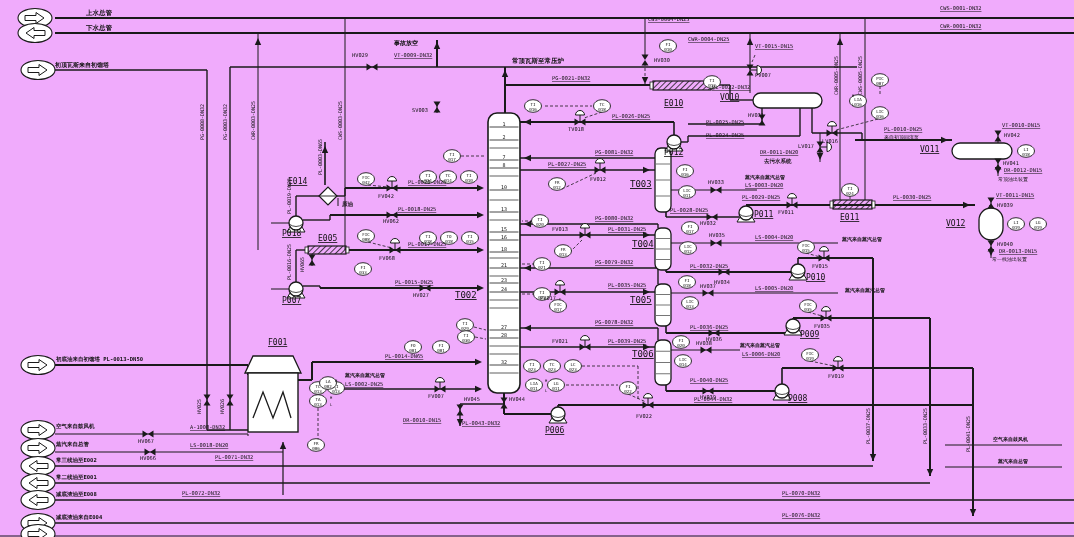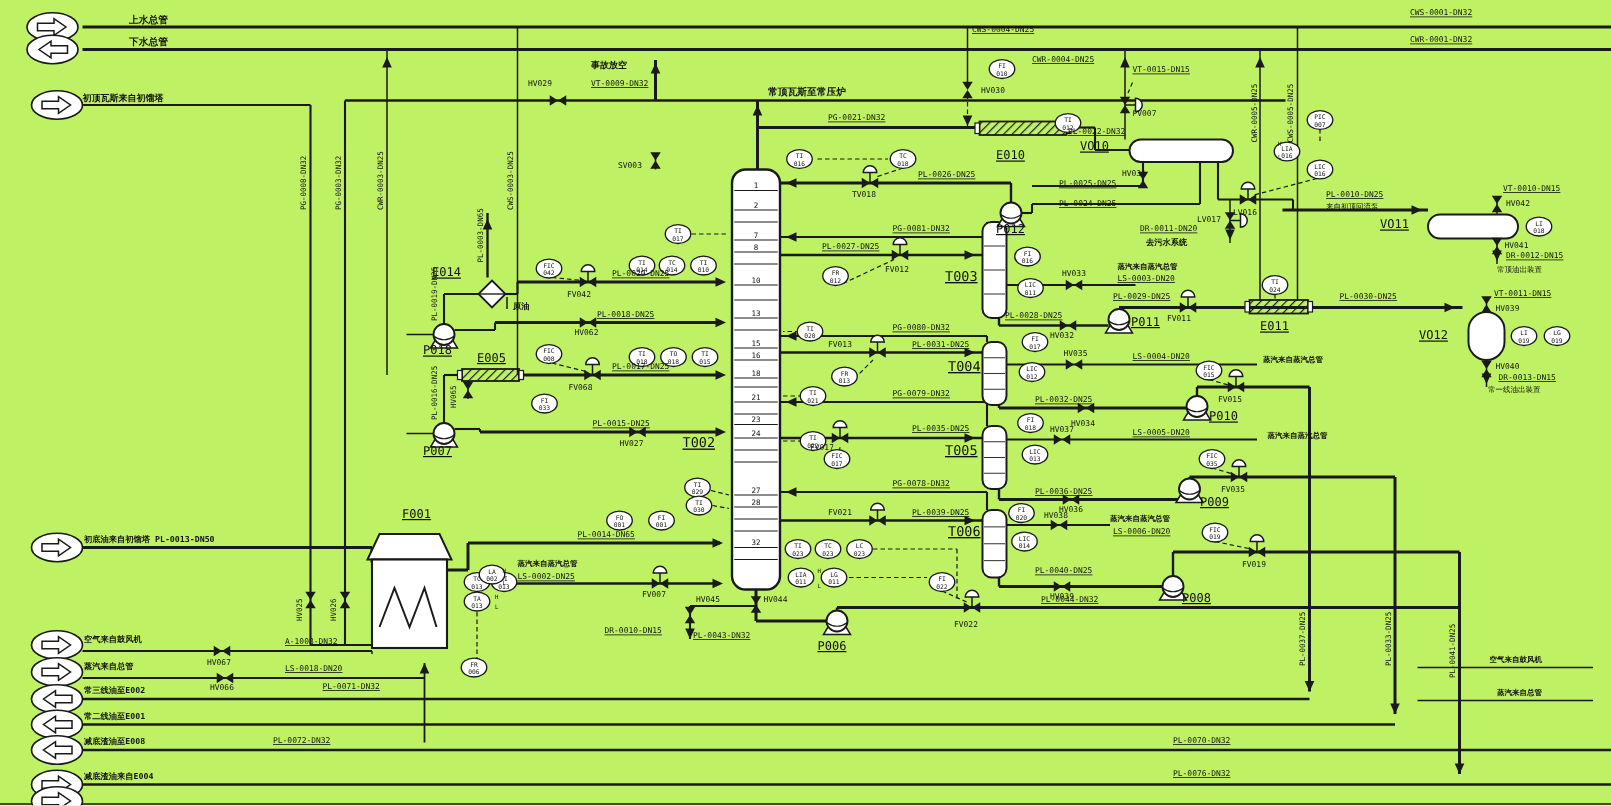--- a/index.html
+++ b/index.html
@@ -1,16 +1,16 @@
 <!DOCTYPE html>
 <html><head>
 <meta charset="utf-8">
 <style>
   html,body{margin:0;padding:0;background:#ffffff;}
-  #stage{width:1074px;height:537px;background:#bef264;position:relative;overflow:hidden;}
+  #stage{width:1074px;height:537px;background:#f0abfc;position:relative;overflow:hidden;}
   svg{display:block;}
   text{font-family:"DejaVu Sans Mono", monospace;fill:#111;}
 </style>
 </head>
 <body>
 
 <div id="stage">
   <svg id="pid" width="1074" height="537" viewBox="0 0 1074 537" xmlns="http://www.w3.org/2000/svg">
     <defs>
       <pattern id="hatch" width="4" height="4" patternUnits="userSpaceOnUse" patternTransform="rotate(45)">

